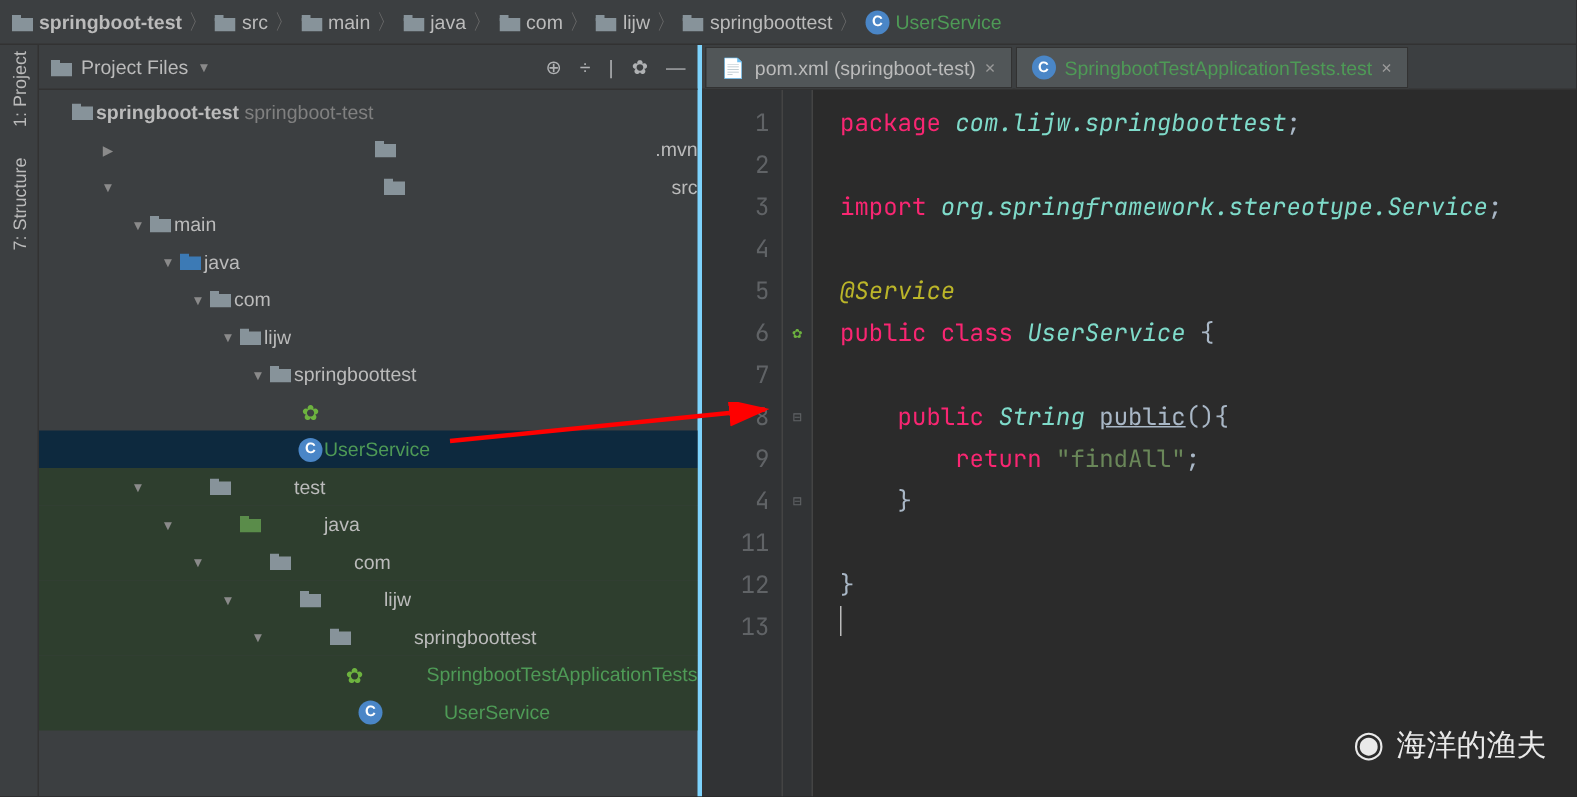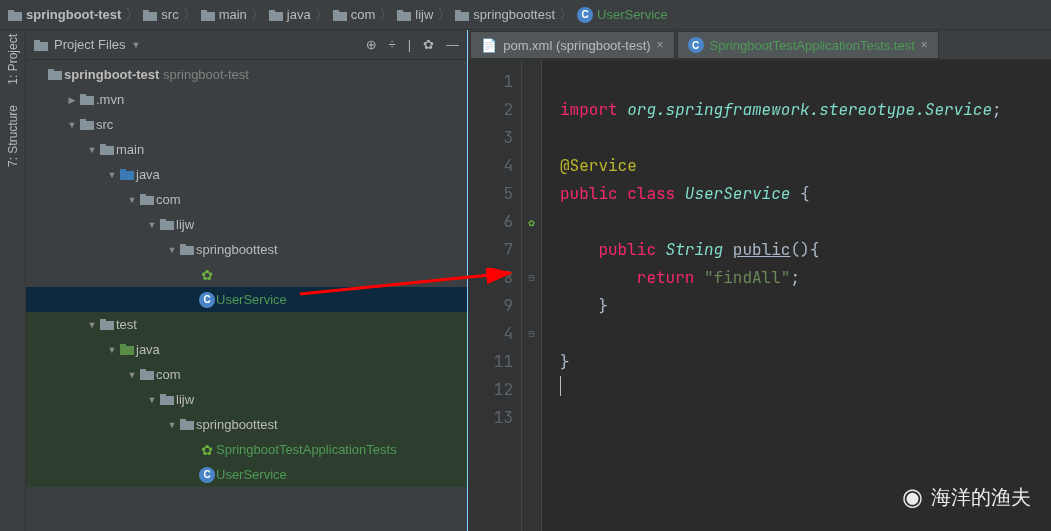--- a/index.html
+++ b/index.html
@@ -36,21 +36,21 @@
       display: flex;
       flex-direction: column;
       align-items: center;
       padding-top: 4px;
       gap: 20px;
     }
     .vtab { writing-mode: vertical-rl; transform: rotate(180deg); color: #bbbbbb; font-size: 12px; cursor: pointer; white-space: nowrap; }
     .project-panel {
       width: 442px;
       background: #3c3f41;
-      border-right: 1px solid #7dd3fc;
+      border-right: 3px solid #7dd3fc;
       display: flex;
       flex-direction: column;
     }
     .panel-header {
       height: 30px;
       display: flex;
       align-items: center;
       justify-content: space-between;
       padding: 0 8px;
       border-bottom: 1px solid #323232;
@@ -63,39 +63,39 @@
     .tree-node { display: flex; align-items: center; height: 25px; padding-left: 8px; cursor: pointer; }
     .tree-node.selected { background: #0d293e; }
     .tree-arrow { width: 12px; color: #8a8a8a; font-size: 9px; text-align: center; }
     .tree-arrow.collapsed::before { content: "▶"; }
     .tree-arrow.expanded::before { content: "▼"; }
     .tree-icon { width: 18px; display: flex; align-items: center; justify-content: center; }
     .tree-label { color: #bbbbbb; }
     .tree-label.teal { color: #4e9a56; }
     .tree-label.orange { color: #bc6c25; }
     .tree-label.dim { color: #808080; }
-    .tree-node.greenbg { background: #2e3e2e; }
-    .ind-1 { padding-left: 20px; } .ind-2 { padding-left: 40px; } .ind-3 { padding-left: 60px; }
+    .tree-node.greenbg { background: #2e3e2e; gap: 40px; }
+    .ind-1 { padding-left: 20px; } .ind-2 { padding-left: 40px; justify-content: space-between; } .ind-3 { padding-left: 60px; }
     .ind-4 { padding-left: 80px; } .ind-5 { padding-left: 100px; } .ind-6 { padding-left: 120px; }
     .ind-7 { padding-left: 140px; } .ind-8 { padding-left: 160px; }
     .editor-area { flex: 1; display: flex; flex-direction: column; background: #2b2b2b; }
     .editor-tabs { height: 30px; display: flex; align-items: flex-end; background: #3c3f41; border-bottom: 1px solid #323232; }
     .editor-tab { height: 28px; padding: 0 10px; display: flex; align-items: center; gap: 6px; background: #515658; border: 1px solid #323232; margin-left: 2px; cursor: pointer; }
     .editor-tab .close { color: #9a9a9a; font-size: 12px; }
     .tab-teal { color: #4e9a56; }
     .editor-content { display: flex; flex: 1; font-family: "JetBrains Mono", Consolas, monospace; font-size: 16px; position: relative; }
     .gutter { width: 54px; background: #313335; color: #606366; text-align: right; padding: 8px 8px 0 0; line-height: 28px; border-right: 1px solid #444; }
     .gutter-extra { width: 20px; background: #313335; border-right: 1px solid #444; padding-top: 8px; line-height: 28px; }
     .gutter-extra div { height: 28px; display: flex; align-items: center; justify-content: center; }
     .code { flex: 1; padding: 8px 0 0 18px; line-height: 28px; }
     .code div { min-height: 28px; white-space: pre; }
     .cw { color: #a9b7c6; }
     .ci { color: #7fdbca; font-style: italic; }
     .cd { color: #a9b7c6; text-decoration: underline; }
-    .cy { color: #bbb529; }
+    .cy { color: #bbb529; font-style: italic; }
     .ckw { color: #f92672; }
     .cs { color: #6a8759; }
     .overlay-watermark { position: absolute; right: 20px; bottom: 20px; color: #fff; font-size: 20px; display:flex; align-items:center; gap:8px; opacity:0.9; }
     .overlay-watermark .wechat { font-size:24px; }
     .arrow-annot { position: absolute; pointer-events: none; }
     .icon-c { width:16px; height:16px; border-radius:50%; background:#4a86c7; color:#fff; font-size:10px; display:flex; align-items:center; justify-content:center; font-weight:bold; }
     .icon-spring { width:16px; height:16px; display:flex; align-items:center; justify-content:center; color:#6db33f; font-size:14px;}
   </style>
 </head>
 <body>
@@ -386,20 +386,21 @@
         <div style="color:#6db33f;font-size:11px">✿</div>
         <div></div>
         <div style="color:#606366;font-size:10px">⊟</div>
         <div></div>
         <div style="color:#606366;font-size:10px">⊟</div>
         <div></div>
           <div></div>
           <div></div>
       </div>
       <div class="code">
+        <div><span class="ckw">package </span><span class="ci">com.lijw.springboottest</span><span class="cw">;</span></div>
         <div></div>
         <div><span class="ckw">import </span><span class="ci">org.springframework.stereotype.Service</span><span class="cw">;</span></div>
         <div></div>
         <div><span class="cy">@Service</span></div>
         <div><span class="ckw">public </span><span class="ckw">class </span><span class="ci">UserService</span><span class="cw"> {</span></div>
         <div></div>
         <div><span>    </span><span class="ckw">public </span><span class="ci">String</span><span> </span><span class="cd">public</span><span class="cw">(){</span></div>
         <div><span>        </span><span class="ckw">return </span><span class="cs">"findAll"</span><span class="cw">;</span></div>
         <div><span>    </span><span class="cw">}</span></div>
         <div></div>

